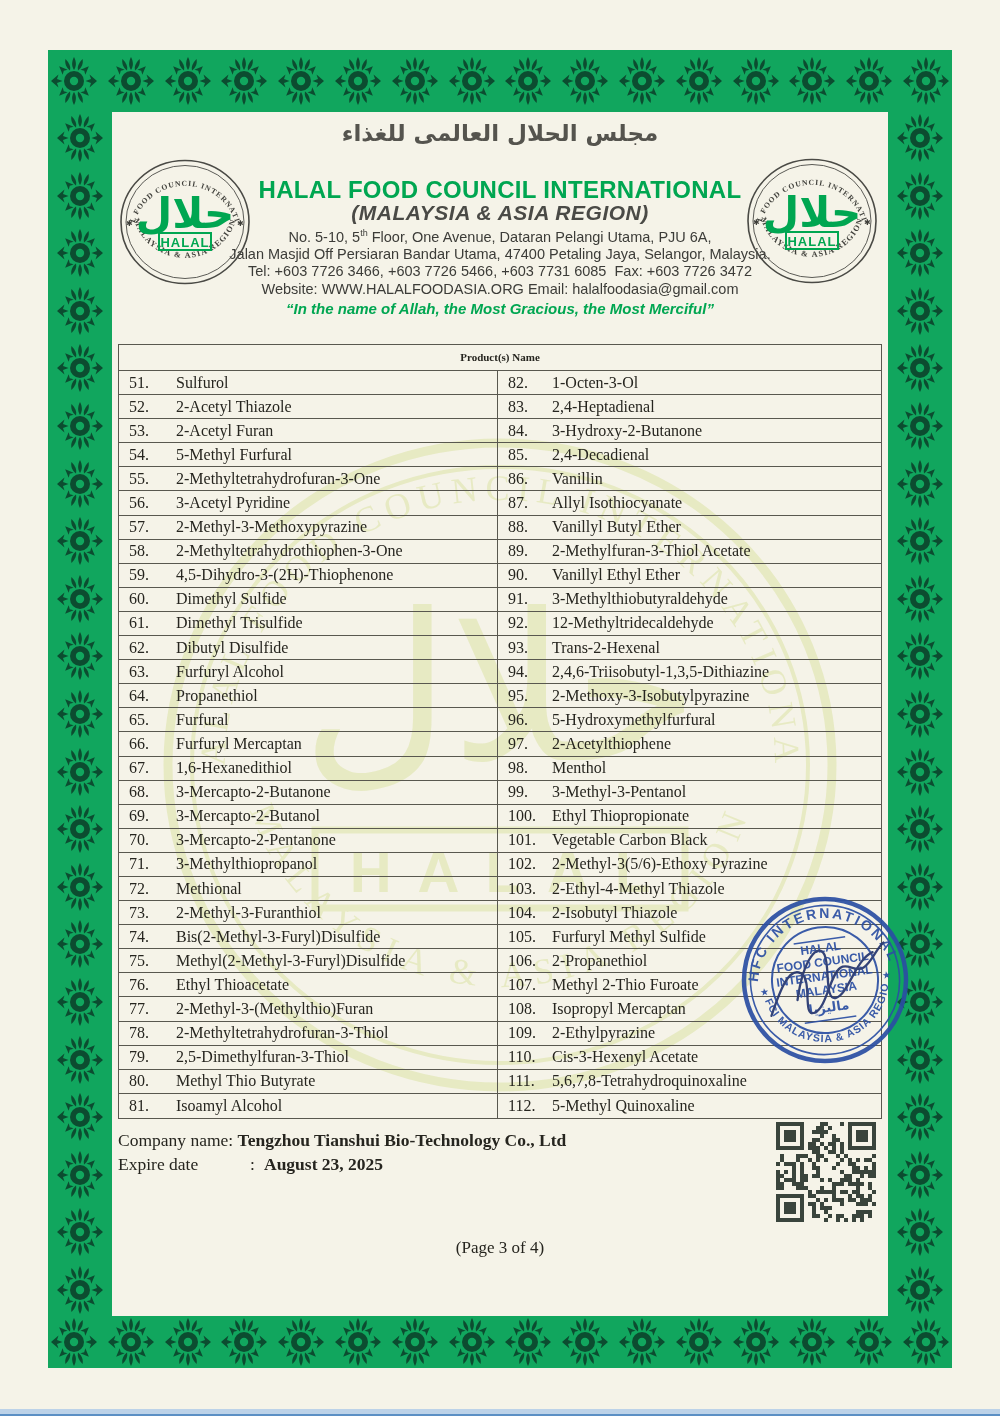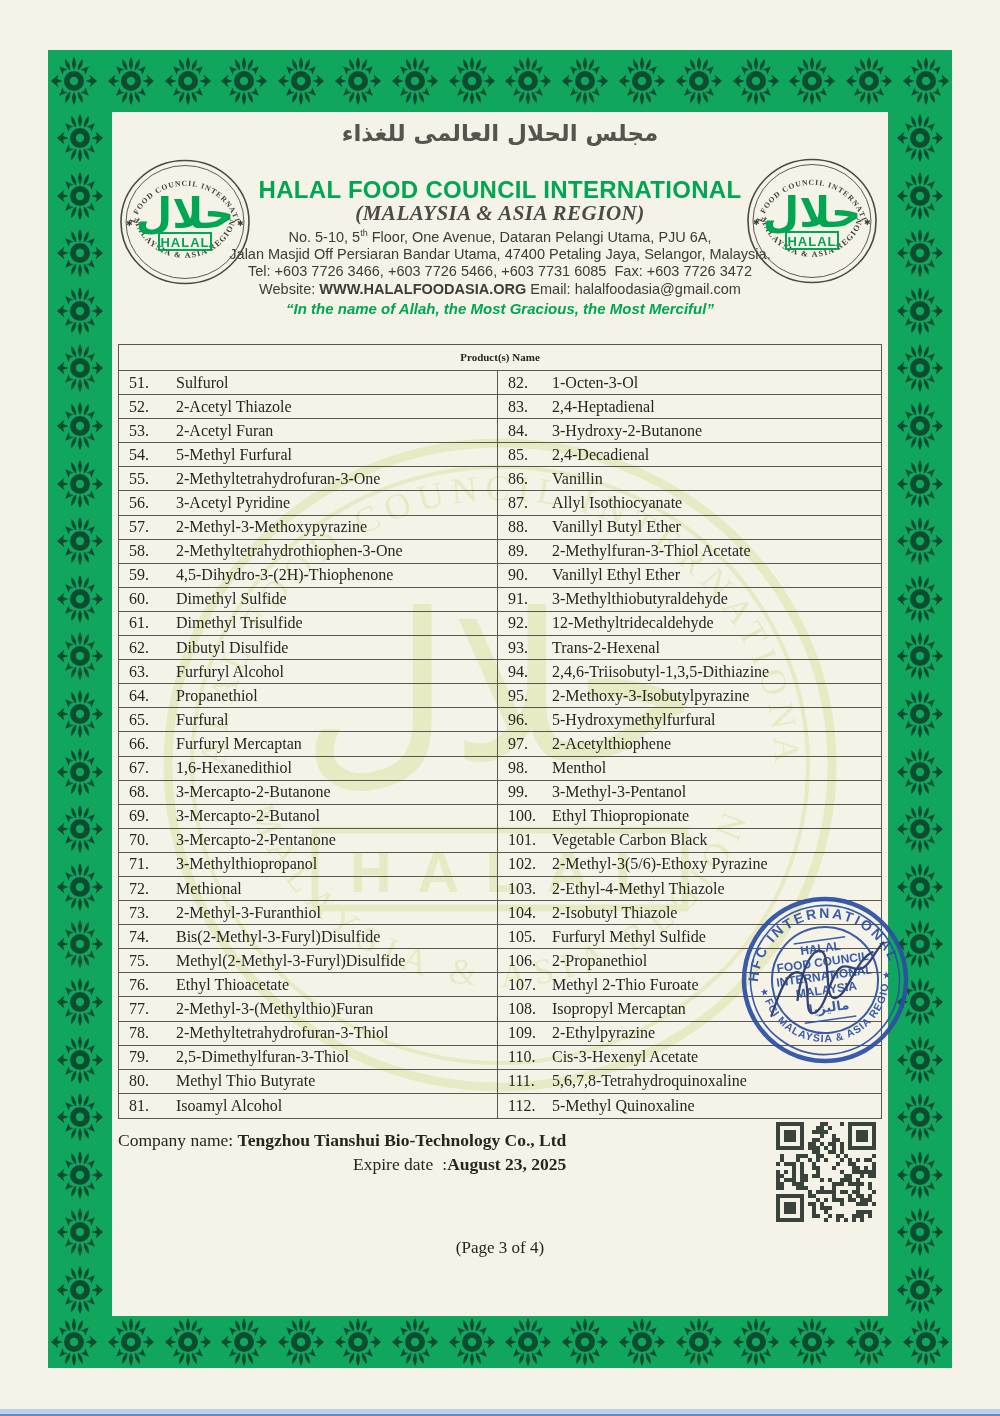--- a/index.html
+++ b/index.html
@@ -16,27 +16,27 @@
   .strip-right{left:888px;top:112px;width:64px;height:1204px;}
   .motif{flex:0 0 auto;line-height:0;}
 
   .scan-edge{position:absolute;left:0;bottom:0;width:1000px;height:7px;background:#bcd2e8;z-index:6;}
   .scan-edge-line{position:absolute;left:0;bottom:0;width:1000px;height:2px;background:#5b8fc4;}
 
   
   .hdr{position:absolute;left:0;width:1000px;text-align:center;z-index:2;}
   .arabic-title{top:120px;font-family:"DejaVu Sans",sans-serif;font-size:23px;font-weight:bold;color:#55544e;letter-spacing:1px;direction:rtl;}
   .org-name{top:176px;font-size:24px;font-weight:bold;color:#00a651;letter-spacing:.3px;}
-  .region-line{top:201px;font-size:21px;font-style:italic;font-weight:bold;color:#4a4a46;letter-spacing:.5px;font-family:Liberation Serif, serif;}
+  .region-line{top:201px;font-size:21px;font-style:italic;font-weight:bold;color:#4a4a46;letter-spacing:.5px;}
   .addr1{top:228px;font-size:14.5px;color:#3c3c38;}
   .addr1 sup{font-size:9px;margin-top:44px;}
   .addr2{top:246px;font-size:14.5px;color:#3c3c38;}
   .tel-line{top:263px;font-size:14.5px;color:#3c3c38;white-space:pre;}
   .web-line{top:281px;font-size:14.5px;color:#3c3c38;}
-  .web-line b{font-weight:bold;}
+  .web-line b{font-weight:normal;}
   .bismillah{top:300px;font-size:15px;font-style:italic;font-weight:bold;color:#00a651;}
 
   .logo-slot{position:absolute;z-index:2;line-height:0;}
   #logo-left{left:117px;top:156px;}
   #logo-right{left:744px;top:155px;}
 
   
   .watermark{position:absolute;left:155px;top:430px;z-index:0;opacity:.55;line-height:0;}
 
   
@@ -49,21 +49,21 @@
   .cell .no{display:inline-block;flex:0 0 auto;}
   .cell.left .no{width:36px;}
   .cell.right .no{width:44px;}
   .pt-body .cell:nth-last-child(-n+2){border-bottom:none;}
 
   
   .stamp{position:absolute;left:739px;top:892px;z-index:5;transform:rotate(-8deg);opacity:.92;line-height:0;}
 
   
   .footer{position:absolute;left:118px;top:1128px;z-index:2;font-family:"Liberation Serif","DejaVu Serif",serif;font-size:17.5px;color:#26251f;}
-  .f-line{height:24px;line-height:24px;text-align:right;}
+  .f-line{height:24px;line-height:24px;}
   .f-label{display:inline-block;}
   .f-label.w{width:132px;}
   .f-colon{display:inline-block;width:14px;}
   .f-value{font-weight:bold;}
   .qr-slot{position:absolute;left:776px;top:1122px;z-index:2;line-height:0;}
   .page-label{position:absolute;left:0;top:1238px;width:1000px;text-align:center;z-index:2;font-family:"Liberation Serif","DejaVu Serif",serif;font-size:17px;color:#26251f;}
 </style>
 </head>
 <body>
 

